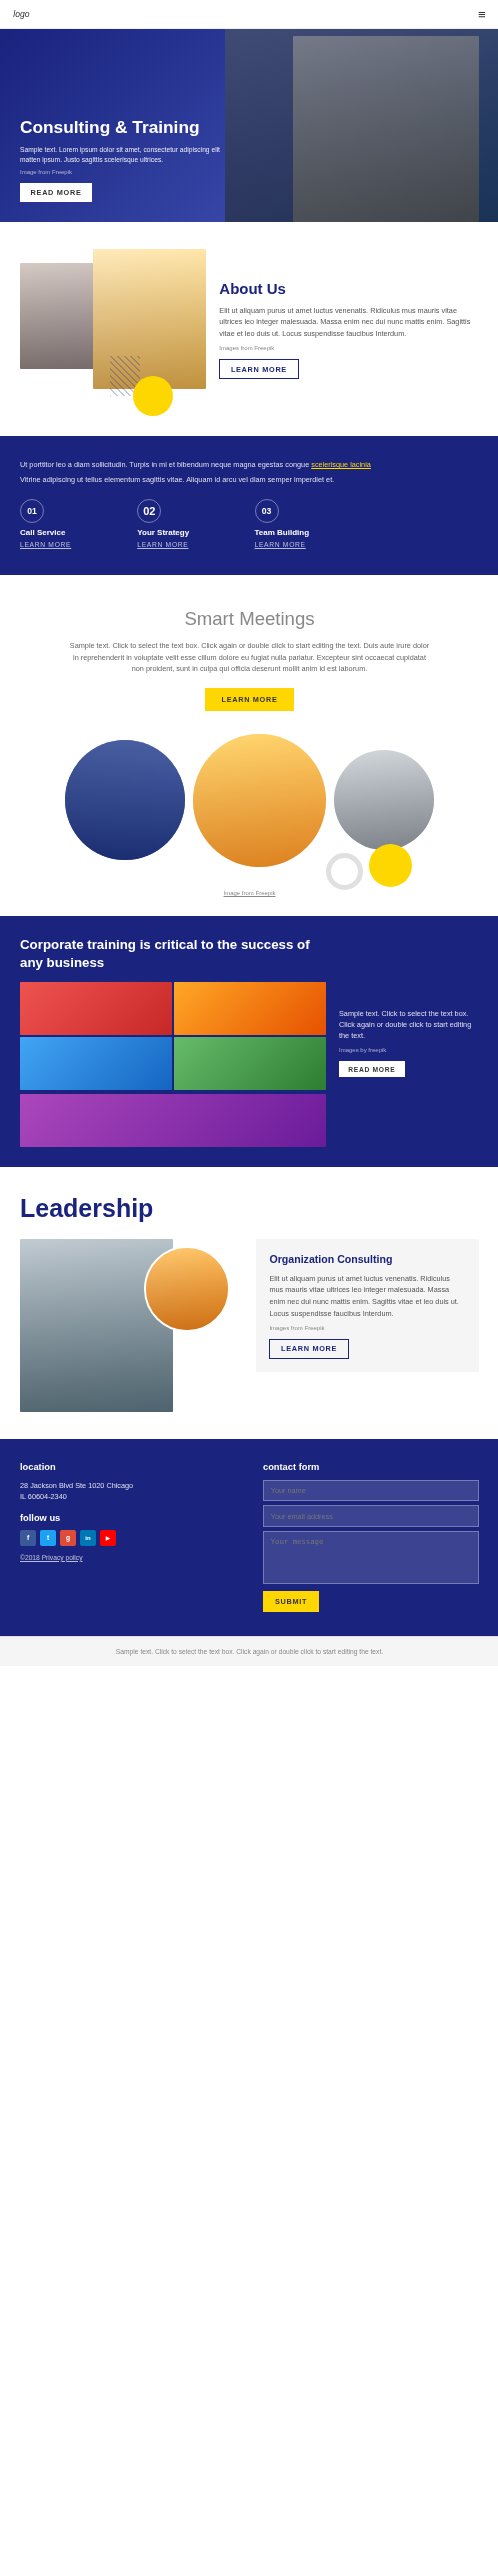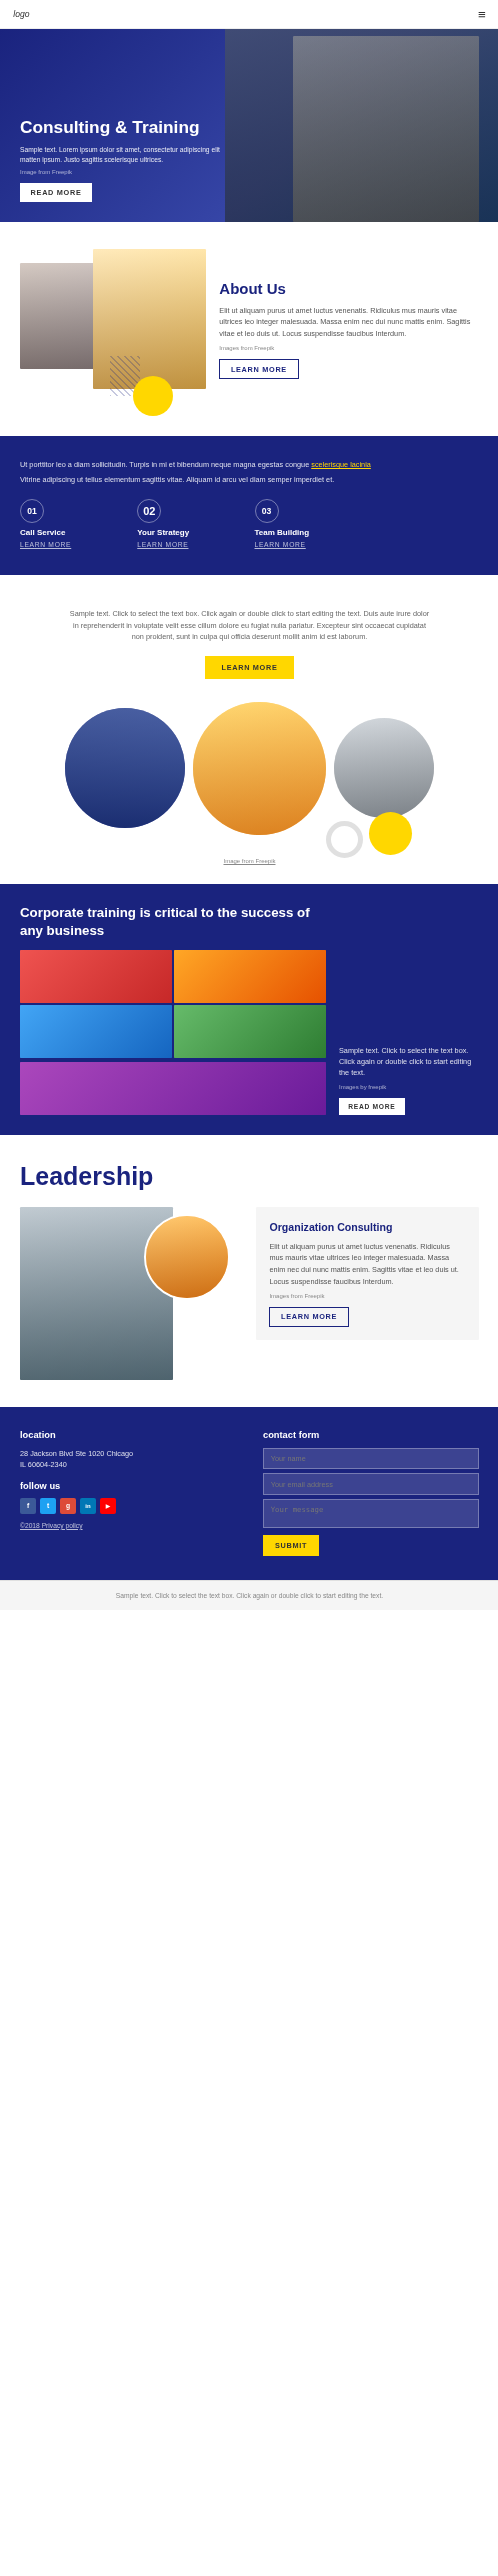--- a/index.html
+++ b/index.html
@@ -88,39 +88,40 @@
     </div>
       <div style="text-align: left;">
       <div style="width:24px;height:24px;border-radius:50%;border:1.3px solid rgba(255,255,255,0.4);display:flex;align-items:center;justify-content:center;font-size:8.6px;font-weight:700;color:#fff;margin-bottom:5.3px;">03</div>
       <div style="font-size:8px;font-weight:700;color:#fff;margin-bottom:4px;">Team Building</div>
       <div style="font-size:6.7px;color:rgba(255,255,255,0.7);text-transform:uppercase;letter-spacing:0.7px;cursor:pointer;text-decoration:underline;">LEARN MORE</div>
     </div>
     </div>
 </section>
 
 <section style="padding:33px 20px 20px;background:#fff;text-align:center;">
+  <h2 style="font-size:18.6px;font-weight:400;color:#888;margin-bottom:10px;">Smart Meetings</h2>
   <p style="font-size:7.3px;line-height:1.6;color:#666;max-width:366px;margin:0 auto 13.3px;">Sample text. Click to select the text box. Click again or double click to start editing the text. Duis aute irure dolor in reprehenderit in voluptate velit esse cillum dolore eu fugiat nulla pariatur. Excepteur sint occaecat cupidatat non proident, sunt in culpa qui officia deserunt mollit anim id est laborum.</p>
   <button style="background:#FFD700;color:#333;padding:6.7px 16px;font-size:7.3px;font-weight:700;border:none;cursor:pointer;text-transform:uppercase;letter-spacing:0.7px;">LEARN MORE</button>
   <div style="display:flex;align-items:center;justify-content:center;gap:8px;margin-top:23px;position:relative;padding-bottom:20px;">
     <div style="width:120px;height:120px;border-radius:50%;overflow:hidden;flex-shrink:0;background:linear-gradient(160deg,#1a237e 0%,#3949ab 100%);">
       <div style="width:100%;height:100%;background:linear-gradient(180deg,rgba(100,130,180,0.6) 0%,rgba(20,40,100,0.8) 100%);"></div>
     </div>
     <div style="width:133px;height:133px;border-radius:50%;overflow:hidden;flex-shrink:0;background:linear-gradient(160deg,#ffd54f 0%,#fb8c00 100%);z-index:2;">
       <div style="width:100%;height:100%;background:linear-gradient(180deg,rgba(255,220,150,0.5) 0%,rgba(200,120,50,0.6) 100%);"></div>
     </div>
     <div style="width:100px;height:100px;border-radius:50%;overflow:hidden;flex-shrink:0;background:linear-gradient(160deg,#e0e0e0 0%,#9e9e9e 100%);">
       <div style="width:100%;height:100%;background:linear-gradient(180deg,rgba(200,210,220,0.5) 0%,rgba(100,110,120,0.6) 100%);"></div>
     </div>
     <div style="width:43px;height:43px;background:#FFD700;border-radius:50%;position:absolute;bottom:0;right:67px;"></div>
     <div style="width:37px;height:37px;border:5.3px solid #e0e0e0;border-radius:50%;position:absolute;bottom:-3.3px;right:116px;background:transparent;"></div>
   </div>
   <p style="font-size:6px;color:#888;margin-top:3.3px;text-align:center;text-decoration:underline;cursor:pointer;">Image from Freepik</p>
 </section>
 
-<section style="background:#1a237e;color:#fff;padding:20px;display:flex;gap:13.3px;align-items:flex-end;">
+<section style="background:#1a237e;color:#fff;padding:20px;display:flex;gap:13.3px;align-items:center;">
   <div style="flex:1;">
     <h2 style="font-size:13.3px;font-weight:700;line-height:1.35;margin-bottom:10px;">Corporate training is critical to the success of any business</h2>
     <div style="display:grid;grid-template-columns:1fr 1fr;gap:2px;">
       <div class="corp-cell cc1" style="height:53px;border-radius:0.7px;background:linear-gradient(135deg,#ef5350 0%,#c62828 100%);"></div>
       <div class="corp-cell cc2" style="height:53px;border-radius:0.7px;background:linear-gradient(135deg,#ffa726 0%,#e65100 100%);"></div>
       <div class="corp-cell cc3" style="height:53px;border-radius:0.7px;background:linear-gradient(135deg,#42a5f5 0%,#1565c0 100%);"></div>
       <div class="corp-cell cc4" style="height:53px;border-radius:0.7px;background:linear-gradient(135deg,#66bb6a 0%,#2e7d32 100%);"></div>
       <div style="grid-column:1/-1;height:53px;border-radius:0.7px;background:linear-gradient(135deg,#ab47bc 0%,#6a1b9a 100%);margin-top:2px;"></div>
     </div>
   </div>
@@ -171,21 +172,21 @@
         <span style="width:16px;height:16px;border-radius:2px;background:#ff0000;display:inline-flex;align-items:center;justify-content:center;font-size:6px;cursor:pointer;">▶</span>
       </div>
       <p style="font-size:6.7px;color:rgba(255,255,255,0.7);cursor:pointer;text-decoration:underline;">©2018 Privacy policy</p>
     </div>
 
     <div style="flex:1;">
       <h4 style="font-size:9.3px;font-weight:700;margin-bottom:8px;text-transform:lowercase;">contact form</h4>
       <div style="display:flex;flex-direction:column;gap:4px;">
         <input type="text" style="background: rgba(255, 255, 255, 0.15); border: 0.7px solid rgba(255, 255, 255, 0.3); color: rgb(255, 255, 255); padding: 5.3px 6.7px; font-size: 7.3px; outline: none; width: 100%;" placeholder="Your name">
         <input type="email" style="background: rgba(255, 255, 255, 0.15); border: 0.7px solid rgba(255, 255, 255, 0.3); color: rgb(255, 255, 255); padding: 5.3px 6.7px; font-size: 7.3px; outline: none; width: 100%;" placeholder="Your email address">
-        <textarea style="background: rgba(255, 255, 255, 0.15); border: 0.7px solid rgba(255, 255, 255, 0.3); color: rgb(255, 255, 255); padding: 5.3px 6.7px; font-size: 7.3px; outline: none; width: 100%; height: 29px; resize: none;" placeholder="Your message"></textarea>
+        <textarea style="background: rgba(255, 255, 255, 0.15); border: 0.7px solid rgba(255, 255, 255, 0.3); color: rgb(255, 255, 255); padding: 5.3px 6.7px; font-size: 7.3px; outline: none; width: 100%; height: 53px; resize: none;" placeholder="Your message"></textarea>
         <button style="background:#FFD700;color:#333;border:none;padding:6px 12px;font-size:7.3px;font-weight:700;cursor:pointer;text-transform:uppercase;letter-spacing:0.7px;align-self:flex-start;margin-top:2.7px;">SUBMIT</button>
       </div>
     </div>
   </div>
 </footer>
 
 <div style="background:#f5f5f5;padding:9.3px 20px;text-align:center;border-top:0.7px solid #e0e0e0;">
   <p style="font-size:6.7px;color:#888;line-height:1.5;">Sample text. Click to select the text box. Click again or double click to start editing the text.</p>
 </div>
 

